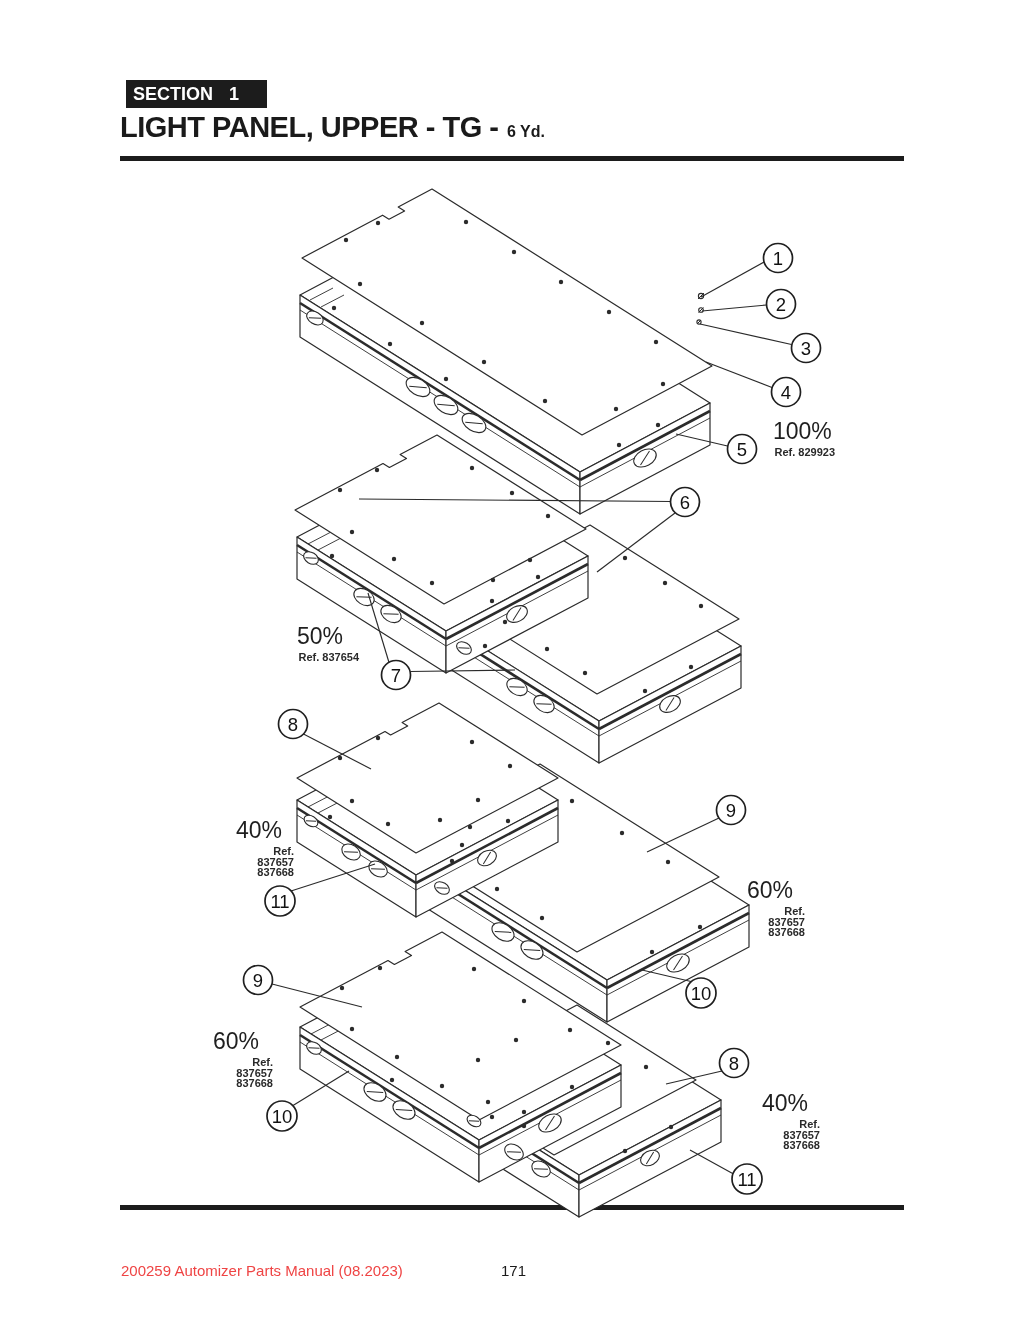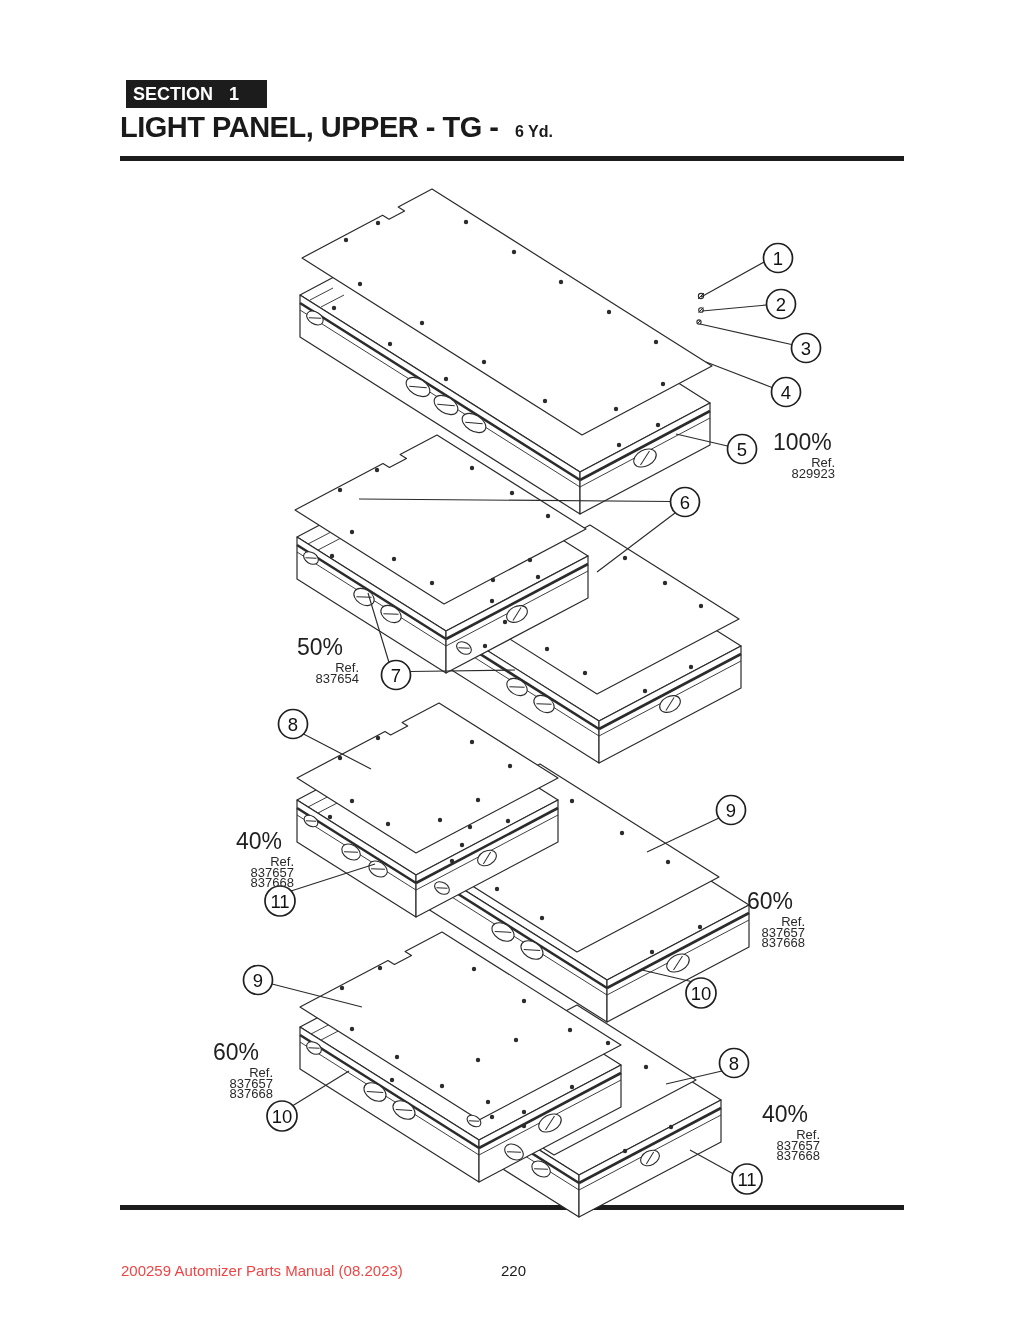--- a/index.html
+++ b/index.html
@@ -2,28 +2,28 @@
 <html><head>
 <meta charset="utf-8">
 <style>
   html,body{margin:0;padding:0;background:#ffffff;}
   body{width:1024px;height:1326px;position:relative;font-family:"Liberation Sans",sans-serif;color:#1a1a1a;overflow:hidden;}
   .section-tag{position:absolute;left:126px;top:80px;height:28px;background:#1c1c1c;color:#ffffff;
     font-weight:bold;font-size:18px;line-height:28px;padding:0 28px 0 7px;white-space:nowrap;}
   .section-tag .num{margin-left:16px;}
   .page-title{position:absolute;left:120px;top:111px;white-space:nowrap;font-weight:bold;}
   .page-title .main{font-size:29px;letter-spacing:-0.5px;text-align:right;}
-  .page-title .suffix{font-size:16px;margin-left:12px;}
+  .page-title .suffix{font-size:16px;margin-left:4px;}
   .rule{position:absolute;left:120px;width:784px;height:5px;background:#1c1c1c;}
   .rule-top{top:156px;}
   .rule-bottom{top:1205px;}
   .diagram-svg{position:absolute;left:0;top:0;width:1024px;height:1326px;}
-  .pct-label{position:absolute;margin-top:11px;}
+  .pct-label{position:absolute;}
   .pct-label .pct{font-size:23px;line-height:25px;color:#1f1f1f;}
-  .pct-label .ref{font-size:13px;line-height:10.5px;text-align:right;color:#2a2a2a;margin-top:3px;}
+  .pct-label .ref{font-size:11px;line-height:10.5px;text-align:right;color:#2a2a2a;margin-top:3px;font-weight:bold;}
   .footer-left{position:absolute;left:121px;top:1262px;font-size:15px;color:#ef4444;}
   .footer-page{position:absolute;left:501px;top:1262px;font-size:15px;color:#1a1a1a;}
   
   .face{fill:#ffffff;stroke:#2b2b2b;stroke-width:1.2;stroke-linejoin:round;}
   .band{fill:none;stroke:#2b2b2b;stroke-width:2.6;}
   .thin{fill:none;stroke:#2b2b2b;stroke-width:0.9;}
   .lead{fill:none;stroke:#2b2b2b;stroke-width:1.15;}
   .dot{fill:#2b2b2b;stroke:none;}
   .hole{fill:#ffffff;stroke:#2b2b2b;stroke-width:1.1;}
   .hslash{stroke:#2b2b2b;stroke-width:1;}
@@ -452,13 +452,13 @@
 </div>
 <div class="pct-label" style="left:762px;top:1091px;width:58px;">
   <div class="pct">40%</div>
   <div class="ref">
     <div>Ref. 837657</div>
     <div>837668</div>
   </div>
 </div>
 
 <div class="footer-left">200259 Automizer Parts Manual (08.2023)</div>
-<div class="footer-page">220</div>
+<div class="footer-page">171</div>
 
 </body></html>

